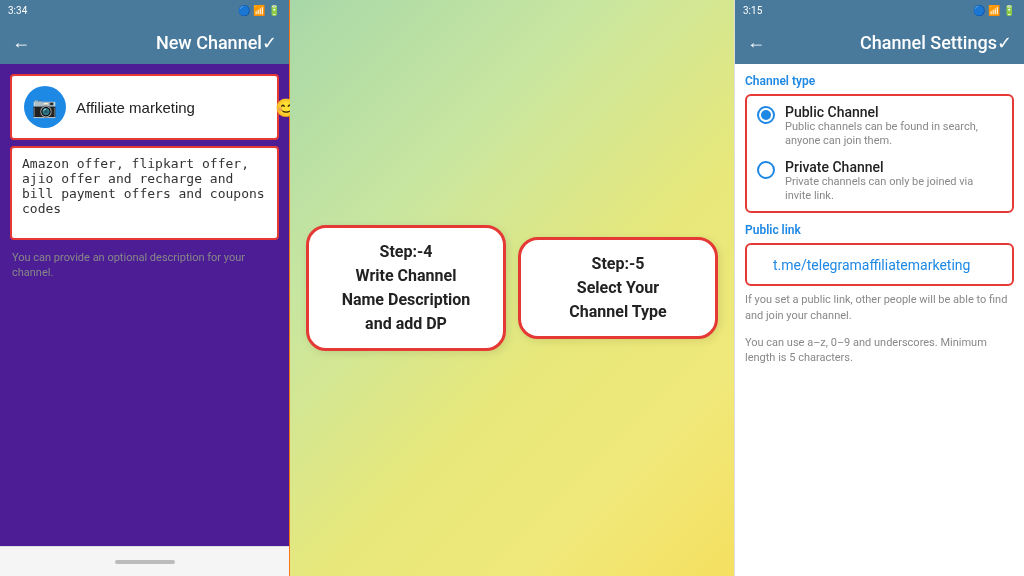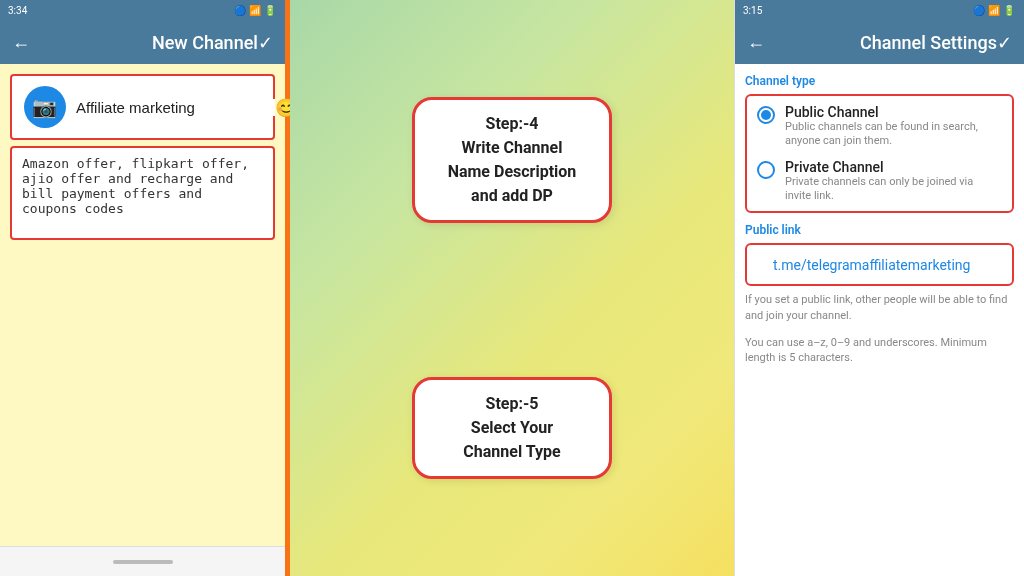--- a/index.html
+++ b/index.html
@@ -9,25 +9,25 @@
       overflow: hidden;
       font-family: 'Roboto', Arial, sans-serif;
       display: flex;
       background: #fff;
     }
 
     
     .phone-left {
       width: 290px;
       height: 576px;
-      background: #fef9c3;
+      background: #4c1d95;
       flex-shrink: 0;
       display: flex;
       flex-direction: column;
-      border-right: 5px solid #f97316;
+      border-right: 1px solid #f97316;
     }
 
     .status-bar {
       background: #4a7a9b;
       color: #fff;
       font-size: 10px;
       padding: 3px 8px;
       display: flex;
       justify-content: space-between;
       align-items: center;
@@ -138,21 +138,21 @@
       height: 4px;
       background: #bbb;
       border-radius: 2px;
     }
 
     
     .middle-panel {
       flex: 1;
       background: linear-gradient(135deg, #a8d8a8 0%, #c8e6a0 30%, #e8e87a 60%, #f0e87a 80%, #f5e060 100%);
       display: flex;
-      flex-direction: column;
+      flex-direction: row;
       align-items: center;
       justify-content: space-around;
       padding: 20px 10px;
       position: relative;
     }
 
     .step-bubble {
       background: #fff;
       border: 3px solid #e53935;
       border-radius: 20px;
@@ -282,20 +282,21 @@
       <span>📷</span>
     </div>
     <input class="channel-name-input" type="text" value="Affiliate marketing" style="">
     <span class="emoji-icon">😊</span>
   </div>
 
   <div class="description-area">
     <textarea style="">Amazon offer, flipkart offer, ajio offer and recharge and bill payment offers and coupons codes</textarea>
   </div>
 
+  <p class="hint-text">You can provide an optional description for your channel.</p>
 
   <div class="bottom-bar-left">
     <div class="bottom-line"></div>
   </div>
 
 </div>
 
 <div class="middle-panel">
 
   <div class="step-bubble">

